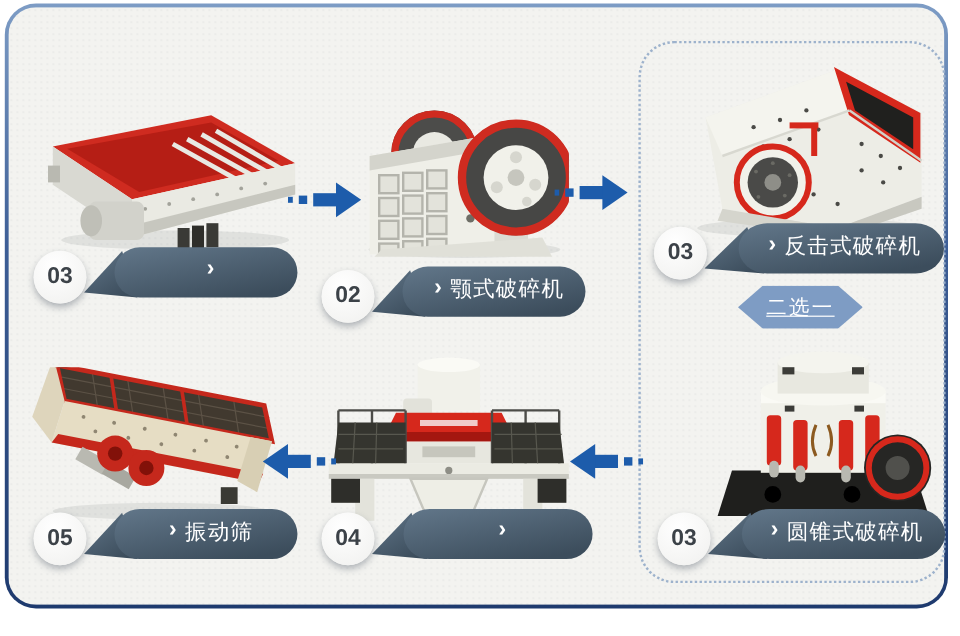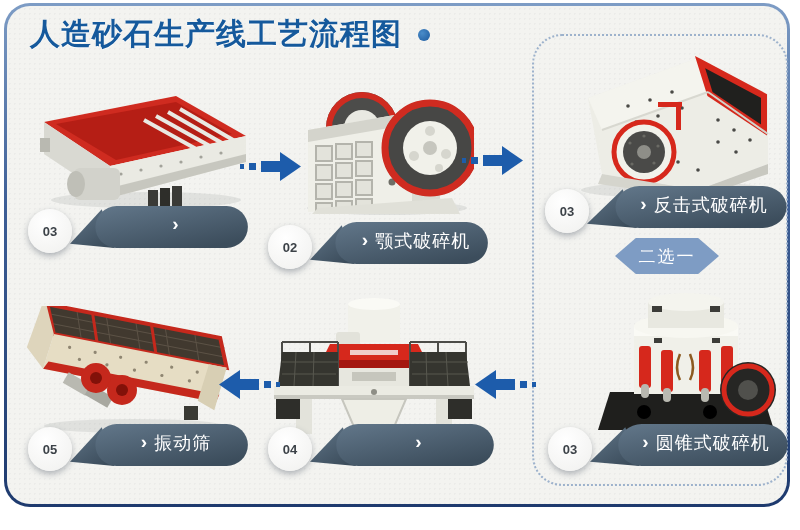--- a/index.html
+++ b/index.html
@@ -34,60 +34,56 @@
   .machine{position:absolute;}
   .machine svg{display:block;width:100%;height:100%;}
   .arrow{position:absolute;width:62px;height:38px;}
   .arrow svg{display:block;width:100%;height:100%;}
   .tag{position:absolute;height:52px;}
   .tag .num-circle{
     position:absolute;left:0;top:7px;width:44px;height:44px;border-radius:50%;
     background:radial-gradient(circle at 40% 30%,#ffffff,#f0f0ee);
     box-shadow:0 3px 6px rgba(70,80,95,0.4);
     display:flex;align-items:center;justify-content:center;
-    font-size:13px;font-weight:bold;color:#3c4248;z-index:2;
+    font-size:19px;font-weight:bold;color:#3c4248;z-index:2;
   }
   .tag .banner{position:absolute;left:42px;top:2px;right:0;height:46px;z-index:1;}
   .tag .banner svg{position:absolute;left:0;top:0;width:100%;height:100%;}
   .tag .banner .txt{
     position:absolute;left:38px;right:6px;top:0;bottom:4px;
     display:flex;align-items:center;justify-content:center;gap:6px;
     color:#ffffff;font-size:18px;letter-spacing:1px;white-space:nowrap;
   }
   .chev{font-size:19px;font-weight:bold;transform:translateY(-1px);}
   .hexagon{
     position:absolute;left:615px;top:238px;width:104px;height:36px;
     background:#7e9cc4;
     clip-path:polygon(20% 0%,80% 0%,100% 50%,80% 100%,20% 100%,0% 50%);
     display:flex;align-items:center;justify-content:center;
-    color:#ffffff;font-size:17px;letter-spacing:2px;
+    color:#ffffff;font-size:17px;letter-spacing:2px;text-decoration:underline;
   }
 </style>
 </head>
 <body>
 
 <div class="page">
 
   <svg width="0" height="0" style="position:absolute" aria-hidden="true">
     <defs>
       <linearGradient id="bannerGrad" x1="0" y1="0" x2="0.7" y2="1">
         <stop offset="0" stop-color="#62778a"></stop>
         <stop offset="1" stop-color="#3c4d5c"></stop>
       </linearGradient>
     </defs>
   </svg>
 
   <div class="frame">
     <div class="canvas"></div>
   </div>
 
-  <div class="title-row">
-    <h1 class="title">人造砂石生产线工艺流程图</h1>
-    <span class="title-dot"></span>
-  </div>
 
   <div class="dashed-box"></div>
 
   <div class="machine" style="left:26px;top:82px;width:226px;height:128px">
     <svg viewBox="0 0 226 128">
       <ellipse cx="120" cy="118" rx="95" ry="8" fill="rgba(60,65,70,0.10)"></ellipse>
       <polygon points="18,40 150,14 220,54 84,84" fill="#cf2b20"></polygon>
       <polygon points="30,42 150,20 206,52 90,78" fill="#b51e15"></polygon>
       <g stroke="#e9e9e3" stroke-width="4">
         <line x1="142" y1="30" x2="208" y2="68"></line>

